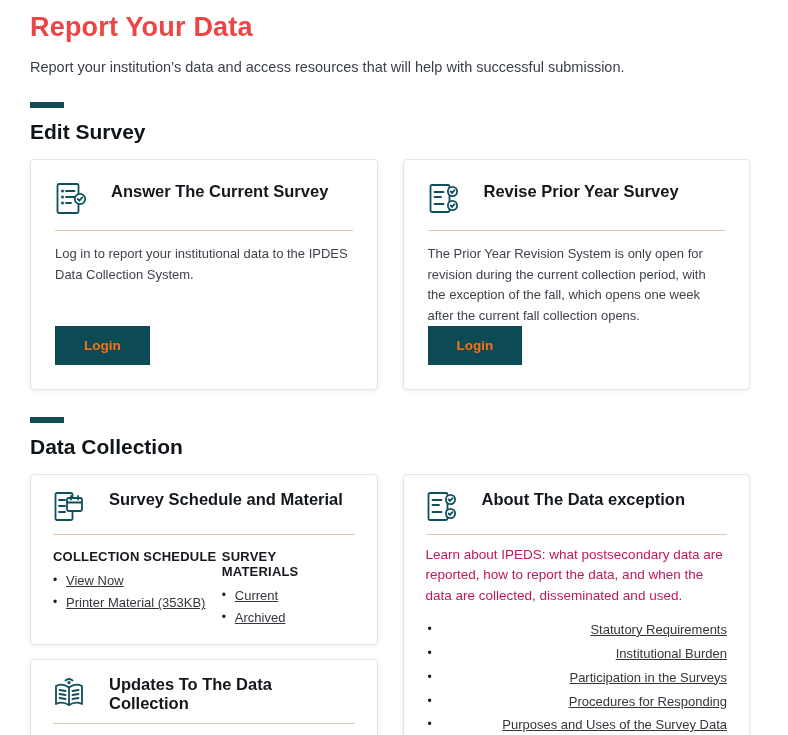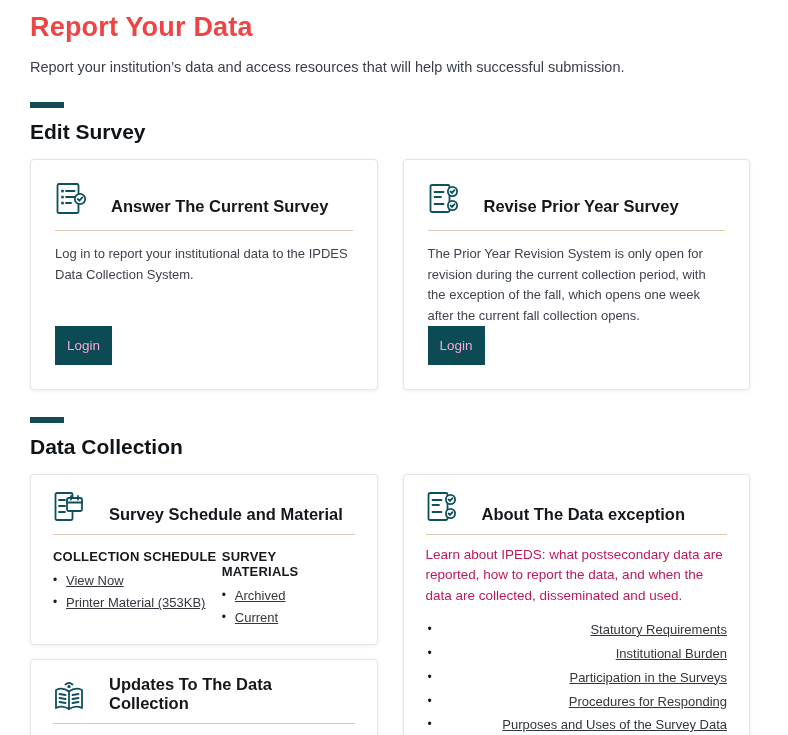--- a/index.html
+++ b/index.html
@@ -19,34 +19,34 @@
 
   .cards-2 { display:grid; grid-template-columns:1fr 1fr; gap:25px; }
 
   .card {
     background:#fff; border:1px solid #e5e5e5; border-radius:4px;
     box-shadow:0 1px 4px rgba(0,0,0,.07);
     display:flex; flex-direction:column;
   }
   .edit-card { min-height:199px; padding:22px 24px 24px; }
 
-  .card-head { display:flex; align-items:flex-end; gap:24px; }
+  .card-head { display:flex; align-items:flex-start; gap:24px; }
   .card-icon { width:32px; height:34px; flex:0 0 auto; display:inline-block; }
   .card-icon svg { width:100%; height:100%; }
   .card-title { font-size:16.5px; font-weight:700; color:#14181c; }
 
   .card-divider { border:none; border-top:1px solid #ddcab1; margin:14px 0 13px; }
 
   .card-body { font-size:13px; line-height:1.58; color:#3f434c; }
 
   .btn {
     margin-top:auto; align-self:flex-start;
-    background:#0c4a54; color:#f9a8d4;
-    font-family:inherit; font-size:13.5px; font-weight:400;
-    padding:12px 12px; border:none; cursor:pointer;
+    background:#0c4a54; color:#f97316;
+    font-family:inherit; font-size:13.5px; font-weight:700;
+    padding:12px 29px; border:none; cursor:pointer;
   }
 
   
   .dc-grid { display:grid; grid-template-columns:1fr 1fr; gap:25px; align-items:stretch; }
   .dc-left { display:flex; flex-direction:column; gap:14px; }
   .dc-left .card { flex:1; }
   .dc-card { padding:15px 22px 12px; }
   .dc-card .card-divider { margin:10px 0 10px; }
 
   .two-col { display:grid; grid-template-columns:56% 44%; }
@@ -152,22 +152,22 @@
             <div>
               <h4 class="col-heading">COLLECTION SCHEDULE</h4>
               <ul class="link-list">
                 <li><a class="link" href="#">View Now</a></li>
                 <li><a class="link" href="#">Printer Material (353KB)</a></li>
               </ul>
             </div>
             <div>
               <h4 class="col-heading">SURVEY MATERIALS</h4>
               <ul class="link-list">
+                <li><a class="link" href="#">Current</a></li>
                 <li><a class="link" href="#">Archived</a></li>
-                <li><a class="link" href="#">Current</a></li>
               </ul>
             </div>
           </div>
         </div>
 
         <div class="card dc-card">
           <div class="card-head">
             <span class="card-icon">
               <svg viewBox="0 0 32 34" fill="none" stroke="#0e505c" stroke-width="1.8" stroke-linecap="round" stroke-linejoin="round">
                 <path d="M3 11 C7 9 12 9.5 16 12.5 C20 9.5 25 9 29 11 V29 C25 27 20 27.5 16 30 C12 27.5 7 27 3 29 Z"></path>

